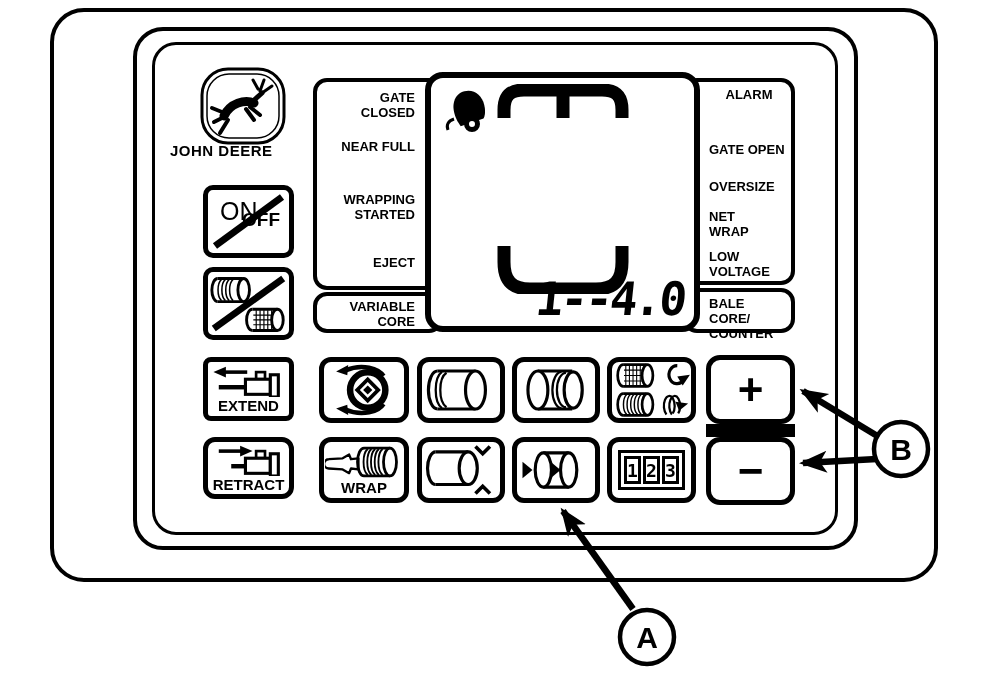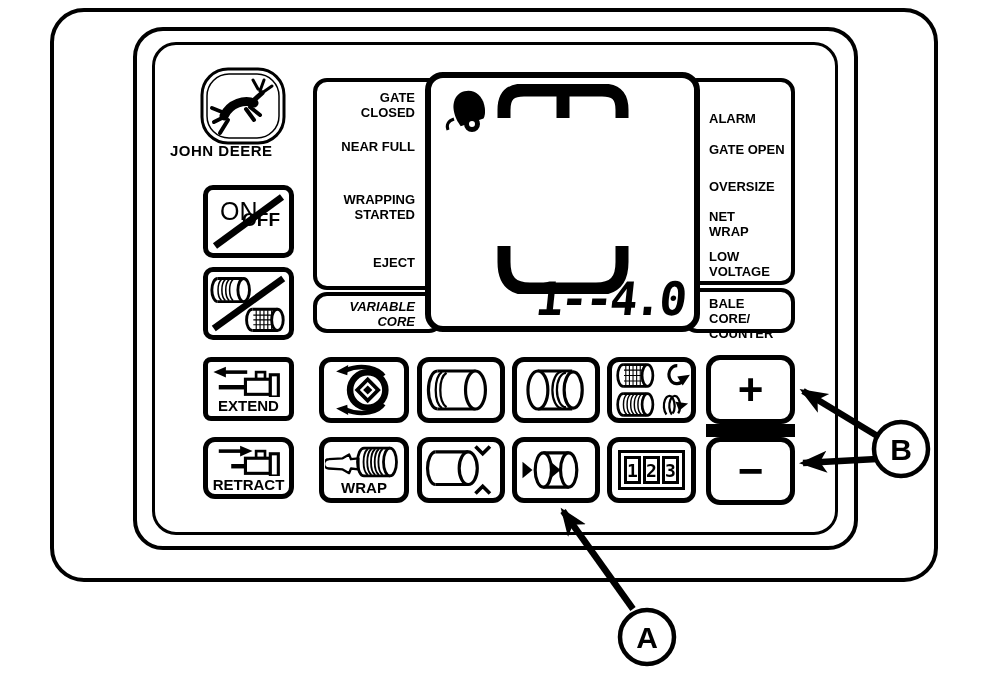--- a/index.html
+++ b/index.html
@@ -95,28 +95,28 @@
     </div>
     <div class="left-label" style="top:110px;">
       <div>WRAPPING</div>
       <div>STARTED</div>
     </div>
     <div class="left-label" style="top:173px;">
       <div>EJECT</div>
     </div>
   </div>
   <div class="labelbox" style="left:313px;top:292px;width:130px;height:41px;">
-    <div class="left-label" style="top:3px;font-style:italic;">
+    <div class="left-label" style="top:3px;">
       <div>VARIABLE</div>
       <div>CORE</div>
     </div>
   </div>
 
   <div class="labelbox" style="left:683px;top:78px;width:112px;height:207px;">
-    <div class="right-label" style="top:29px;">
+    <div class="right-label" style="top:5px;text-align:center;">
       <div>ALARM</div>
     </div>
     <div class="right-label" style="top:60px;">
       <div>GATE OPEN</div>
     </div>
     <div class="right-label" style="top:97px;">
       <div>OVERSIZE</div>
     </div>
     <div class="right-label" style="top:127px;">
       <div>NET</div>

